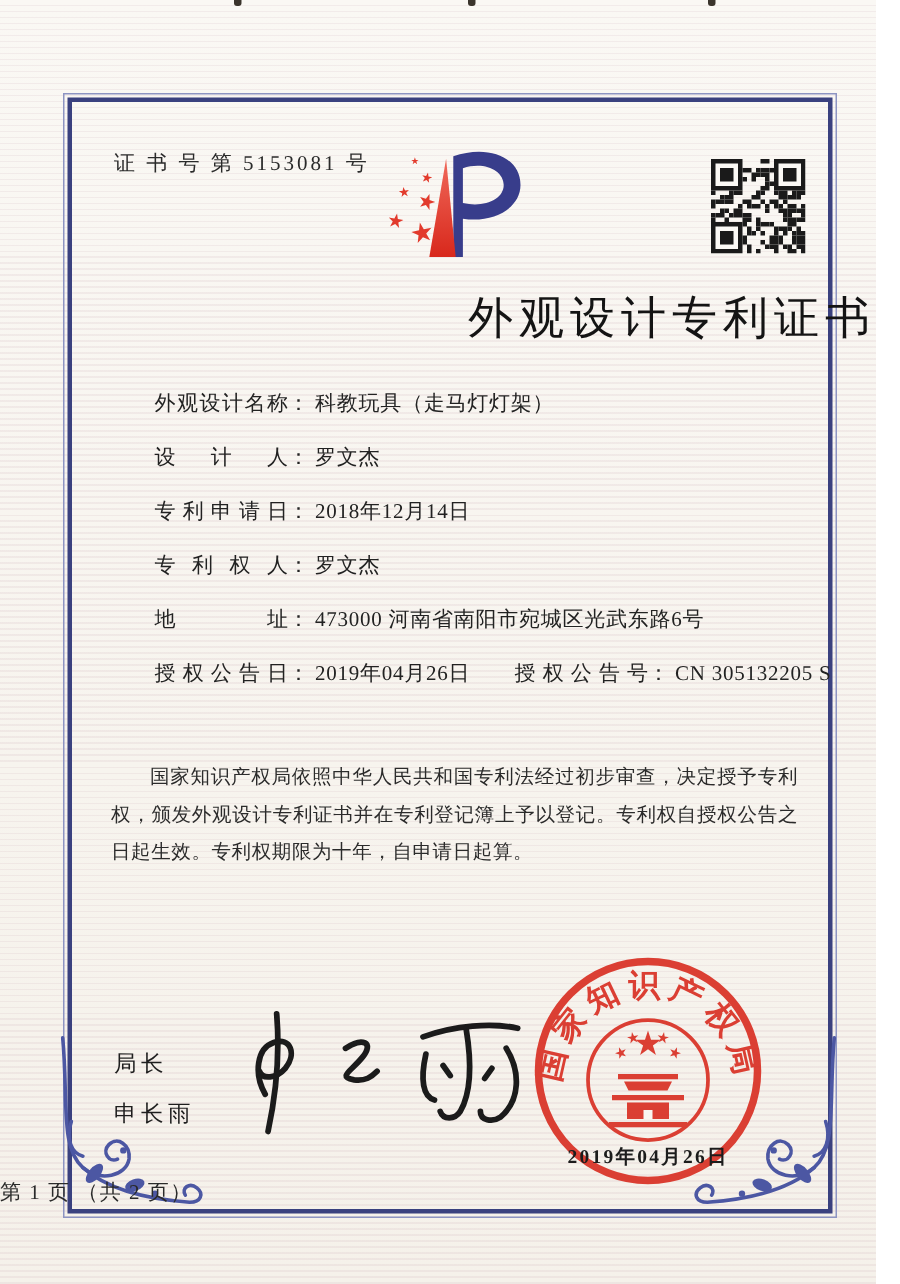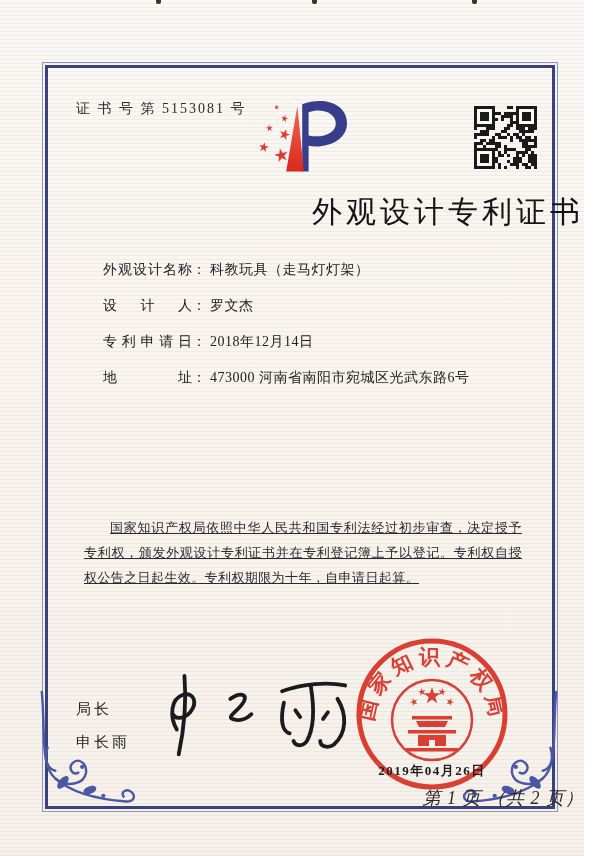--- a/index.html
+++ b/index.html
@@ -18,28 +18,28 @@
   .qr{position:absolute;left:474px;top:106px;width:63px;height:63px;}
   .title{position:absolute;left:0;top:192px;width:100%;text-align:right;
     font-size:30px;letter-spacing:4px;color:#141414;font-weight:500;}
   .fields{position:absolute;left:75px;top:252px;width:460px;color:#222;margin-left:28px;}
   .frow{height:36px;line-height:36px;font-size:14px;white-space:nowrap;}
   .flabel{display:inline-block;width:89px;text-align:justify;text-align-last:justify;vertical-align:top;}
   .fcolon{display:inline-block;margin-right:4px;}
   .fvalue{letter-spacing:0.5px;}
   .grant-pair2{display:inline-block;margin-left:26px;}
   .paras{position:absolute;left:72px;top:504px;width:462px;font-size:13px;line-height:1.92;color:#2b2b2b;text-align:justify;}
-  .paras p{margin:12px;text-indent:2em;letter-spacing:0.4px;text-decoration:underline;}
+  .paras p{margin:2px;text-indent:2em;letter-spacing:0.4px;}
   .signer{position:absolute;left:76px;top:700px;font-size:15px;letter-spacing:3px;color:#1e1e1e;}
   .signer div{margin-bottom:14px;}
   .signature{position:absolute;left:150px;top:668px;}
   .seal{position:absolute;left:352px;top:634px;opacity:0.93;}
   .seal-date{position:absolute;left:356px;top:762px;width:152px;text-align:center;
     font-size:13px;font-weight:600;letter-spacing:1.5px;color:#1c1c1c;}
-  .footer-page{position:absolute;left:0;top:786px;width:100%;text-align:right;font-size:18px;letter-spacing:1px;color:#2a2a2a;font-style:italic;}
+  .footer-page{position:absolute;left:0;top:786px;width:100%;text-align:left;font-size:14px;letter-spacing:1px;color:#2a2a2a;}
   .back-note{position:absolute;left:0;top:872px;width:100%;text-align:center;font-size:13px;letter-spacing:2px;color:#2b2b2b;}
   .orn{position:absolute;}
   .orn-left{left:32px;top:690px;}
   .orn-right{left:456px;top:690px;transform:scaleX(-1);}
 </style>
 </head>
 <body>
 
 <div class="page">
 
@@ -238,21 +238,30 @@
     <div class="frow">
       <span class="flabel">外观设计名称</span><span class="fcolon">：</span><span class="fvalue">科教玩具（走马灯灯架）</span>
     </div>
     <div class="frow">
       <span class="flabel">设计人</span><span class="fcolon">：</span><span class="fvalue">罗文杰</span>
     </div>
     <div class="frow">
       <span class="flabel">专利申请日</span><span class="fcolon">：</span><span class="fvalue">2018年12月14日</span>
     </div>
     <div class="frow">
+      <span class="flabel">专利权人</span><span class="fcolon">：</span><span class="fvalue">罗文杰</span>
+    </div>
+    <div class="frow">
       <span class="flabel">地址</span><span class="fcolon">：</span><span class="fvalue">473000 河南省南阳市宛城区光武东路6号</span>
+    </div>
+    <div class="frow">
+      <span class="flabel">授权公告日</span><span class="fcolon">：</span><span class="fvalue">2019年04月26日</span>
+      <span class="grant-pair2">
+        <span class="flabel">授权公告号</span><span class="fcolon">：</span><span class="fvalue">CN 305132205 S</span>
+      </span>
     </div>
   </div>
 
   <div class="paras">
     <p>国家知识产权局依照中华人民共和国专利法经过初步审查，决定授予专利权，颁发外观设计专利证书并在专利登记簿上予以登记。专利权自授权公告之日起生效。专利权期限为十年，自申请日起算。</p>
   </div>
 
   <div class="signer">
     <div>局长</div>
     <div>申长雨</div>

